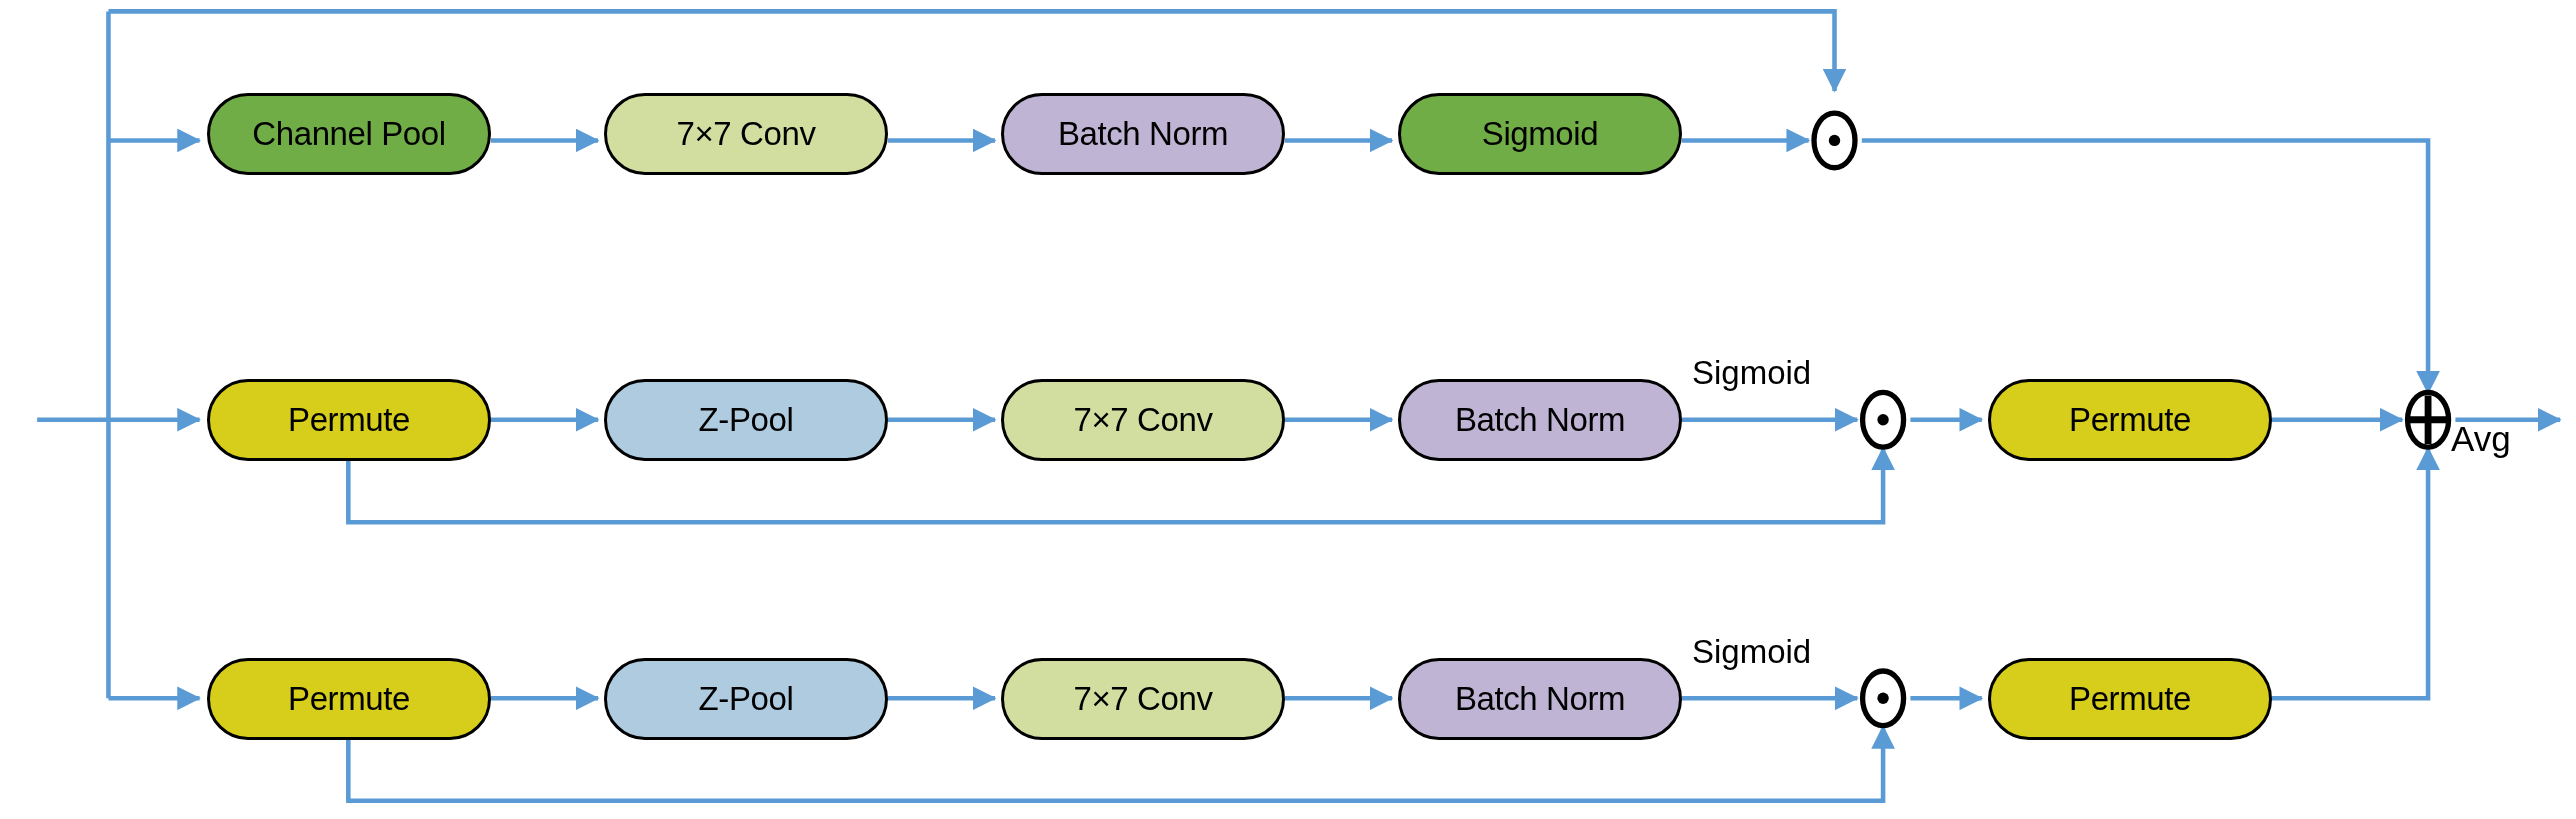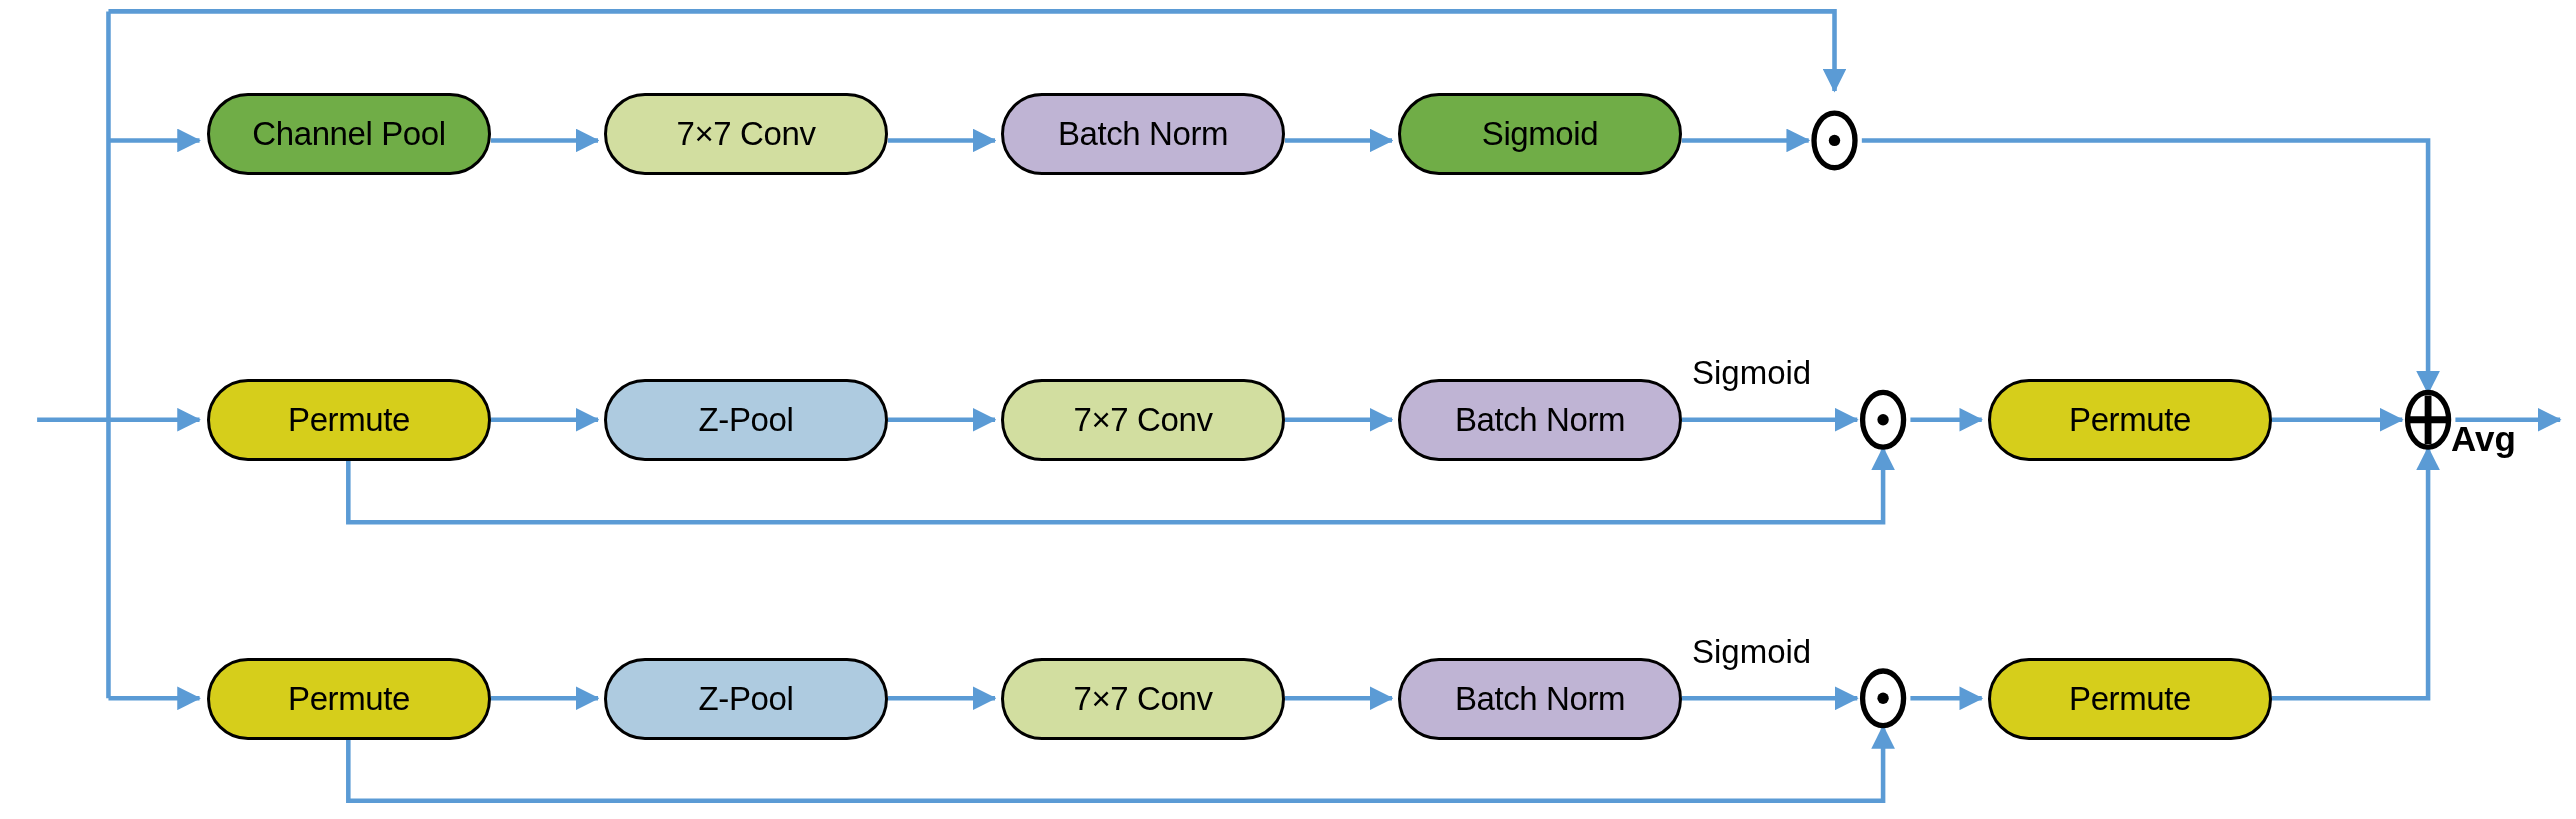--- a/index.html
+++ b/index.html
@@ -119,16 +119,16 @@
   <div class="node" style="left:1988px;top:379px;width:284px;height:82px;border-radius:41px;background:#D6CE1B;">Permute</div>
 
   <div class="node" style="left:207px;top:658px;width:284px;height:82px;border-radius:41px;background:#D6CE1B;">Permute</div>
   <div class="node" style="left:604px;top:658px;width:284px;height:82px;border-radius:41px;background:#AECBE0;">Z-Pool</div>
   <div class="node" style="left:1001px;top:658px;width:284px;height:82px;border-radius:41px;background:#D2DEA0;">7×7 Conv</div>
   <div class="node" style="left:1398px;top:658px;width:284px;height:82px;border-radius:41px;background:#BFB4D4;">Batch Norm</div>
   <div class="node" style="left:1988px;top:658px;width:284px;height:82px;border-radius:41px;background:#D6CE1B;">Permute</div>
 
   <div class="oplabel" style="left:1692px;top:354px;">Sigmoid</div>
   <div class="oplabel" style="left:1692px;top:633px;">Sigmoid</div>
-  <div class="oplabel" style="left:2451px;top:419px;font-size:35px;font-weight:bold;">Avg</div>
+  <div class="oplabel" style="left:2451px;top:419px;font-size:35px;">Avg</div>
 
 </div>
 
 
 </body></html>

